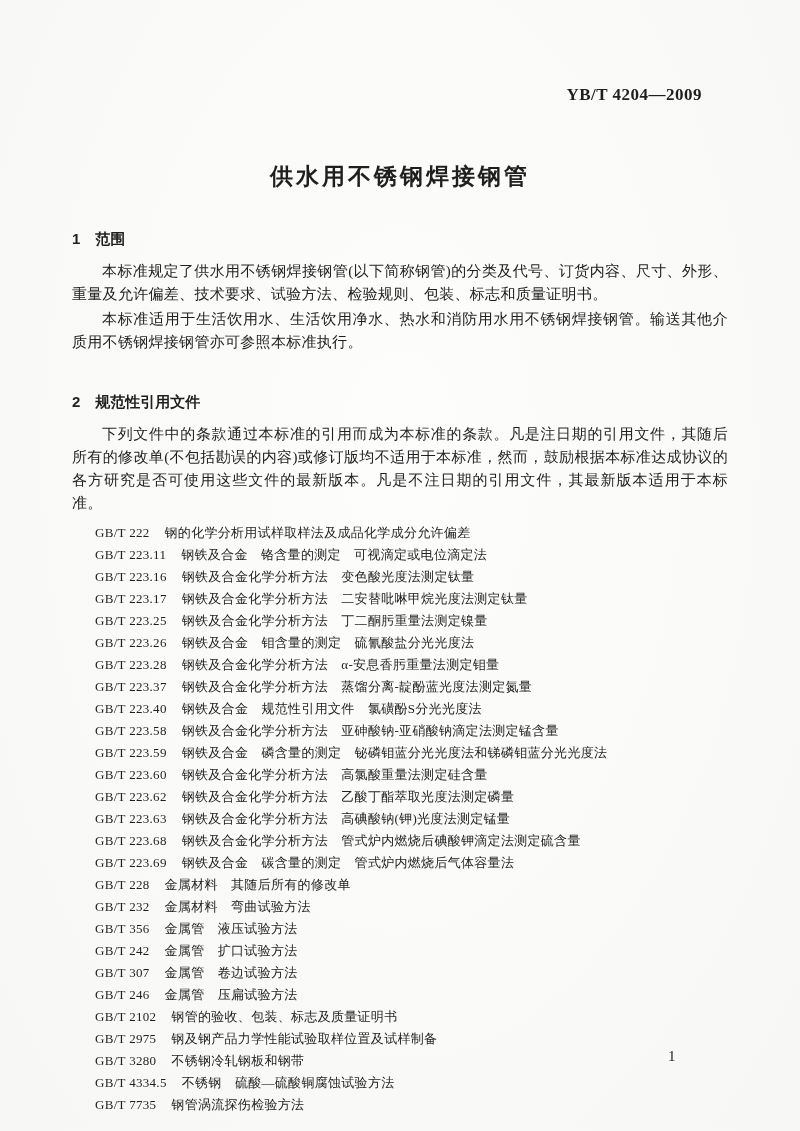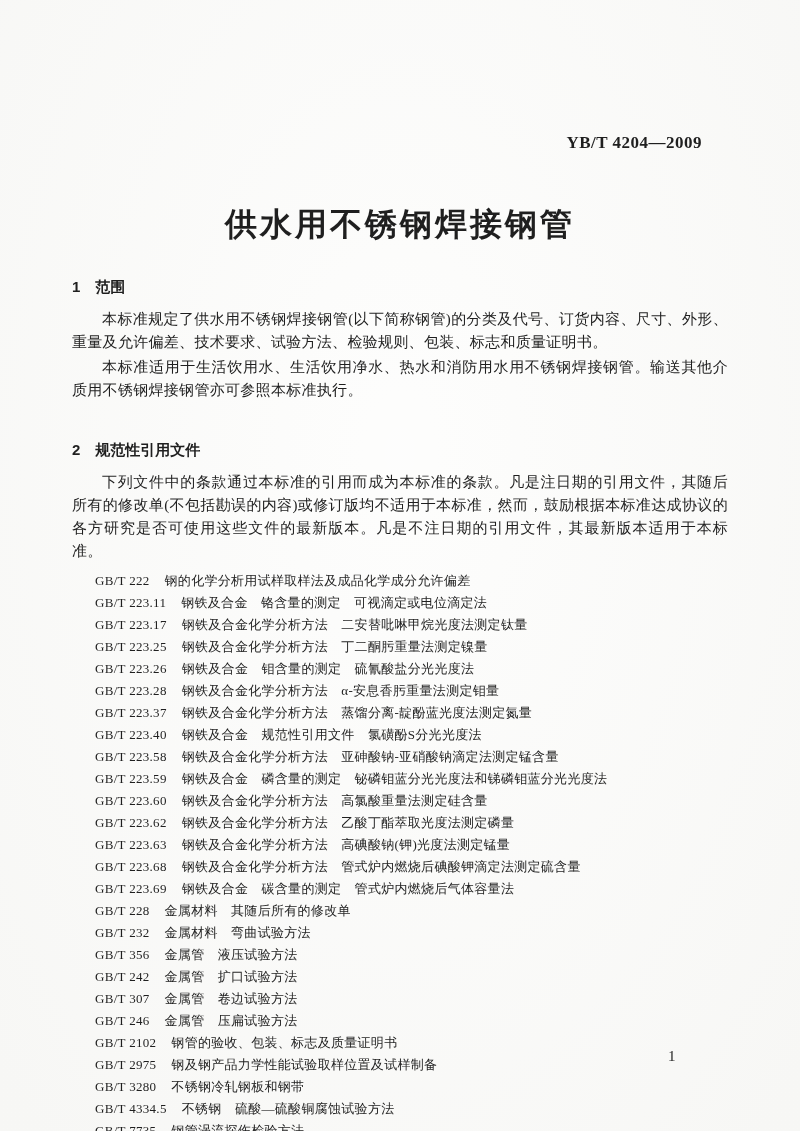--- a/index.html
+++ b/index.html
@@ -24,28 +24,27 @@
       var(--paper);
   }
   .doc-header{
     text-align:right;
     padding-right:26px;
     font-family:"Liberation Serif","DejaVu Serif",serif;
     font-weight:bold;
     font-size:17px;
     line-height:20px;
     letter-spacing:0.5px;
-    margin-top:48px;
   }
   .doc-title{
     margin-top:56px;
     text-align:center;
     font-family:"Liberation Sans","DejaVu Sans",sans-serif;
     font-weight:bold;
-    font-size:32px;
+    font-size:23px;
     line-height:30px;
     letter-spacing:3px;
   }
   .section-heading{
     margin-top:38px;
     font-family:Liberation Sans, sans-serif;
     font-weight:bold;
     font-size:15px;
     line-height:20px;
   }
@@ -105,20 +104,21 @@
 
   <div class="section-heading second">
     <span class="sec-num">2</span><span>规范性引用文件</span>
   </div>
 
   <p class="body-para">下列文件中的条款通过本标准的引用而成为本标准的条款。凡是注日期的引用文件，其随后所有的修改单(不包括勘误的内容)或修订版均不适用于本标准，然而，鼓励根据本标准达成协议的各方研究是否可使用这些文件的最新版本。凡是不注日期的引用文件，其最新版本适用于本标准。</p>
 
   <div class="refs">
       <div class="ref-row"><span class="ref-code">GB/T 222</span><span>钢的化学分析用试样取样法及成品化学成分允许偏差</span></div>
       <div class="ref-row"><span class="ref-code">GB/T 223.11</span><span>钢铁及合金　铬含量的测定　可视滴定或电位滴定法</span></div>
+      <div class="ref-row"><span class="ref-code">GB/T 223.16</span><span>钢铁及合金化学分析方法　变色酸光度法测定钛量</span></div>
       <div class="ref-row"><span class="ref-code">GB/T 223.17</span><span>钢铁及合金化学分析方法　二安替吡啉甲烷光度法测定钛量</span></div>
       <div class="ref-row"><span class="ref-code">GB/T 223.25</span><span>钢铁及合金化学分析方法　丁二酮肟重量法测定镍量</span></div>
       <div class="ref-row"><span class="ref-code">GB/T 223.26</span><span>钢铁及合金　钼含量的测定　硫氰酸盐分光光度法</span></div>
       <div class="ref-row"><span class="ref-code">GB/T 223.28</span><span>钢铁及合金化学分析方法　α-安息香肟重量法测定钼量</span></div>
       <div class="ref-row"><span class="ref-code">GB/T 223.37</span><span>钢铁及合金化学分析方法　蒸馏分离-靛酚蓝光度法测定氮量</span></div>
       <div class="ref-row"><span class="ref-code">GB/T 223.40</span><span>钢铁及合金　规范性引用文件　氯磺酚S分光光度法</span></div>
       <div class="ref-row"><span class="ref-code">GB/T 223.58</span><span>钢铁及合金化学分析方法　亚砷酸钠-亚硝酸钠滴定法测定锰含量</span></div>
       <div class="ref-row"><span class="ref-code">GB/T 223.59</span><span>钢铁及合金　磷含量的测定　铋磷钼蓝分光光度法和锑磷钼蓝分光光度法</span></div>
       <div class="ref-row"><span class="ref-code">GB/T 223.60</span><span>钢铁及合金化学分析方法　高氯酸重量法测定硅含量</span></div>
       <div class="ref-row"><span class="ref-code">GB/T 223.62</span><span>钢铁及合金化学分析方法　乙酸丁酯萃取光度法测定磷量</span></div>

